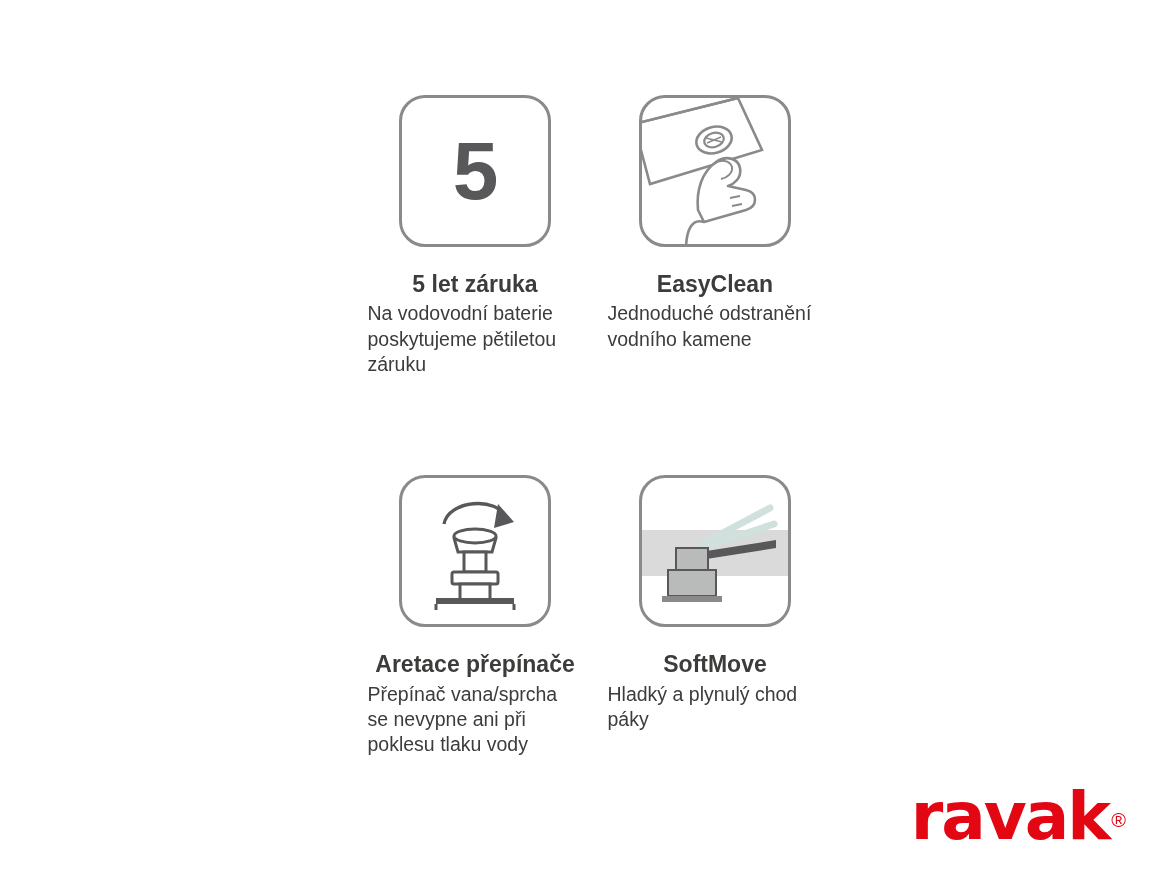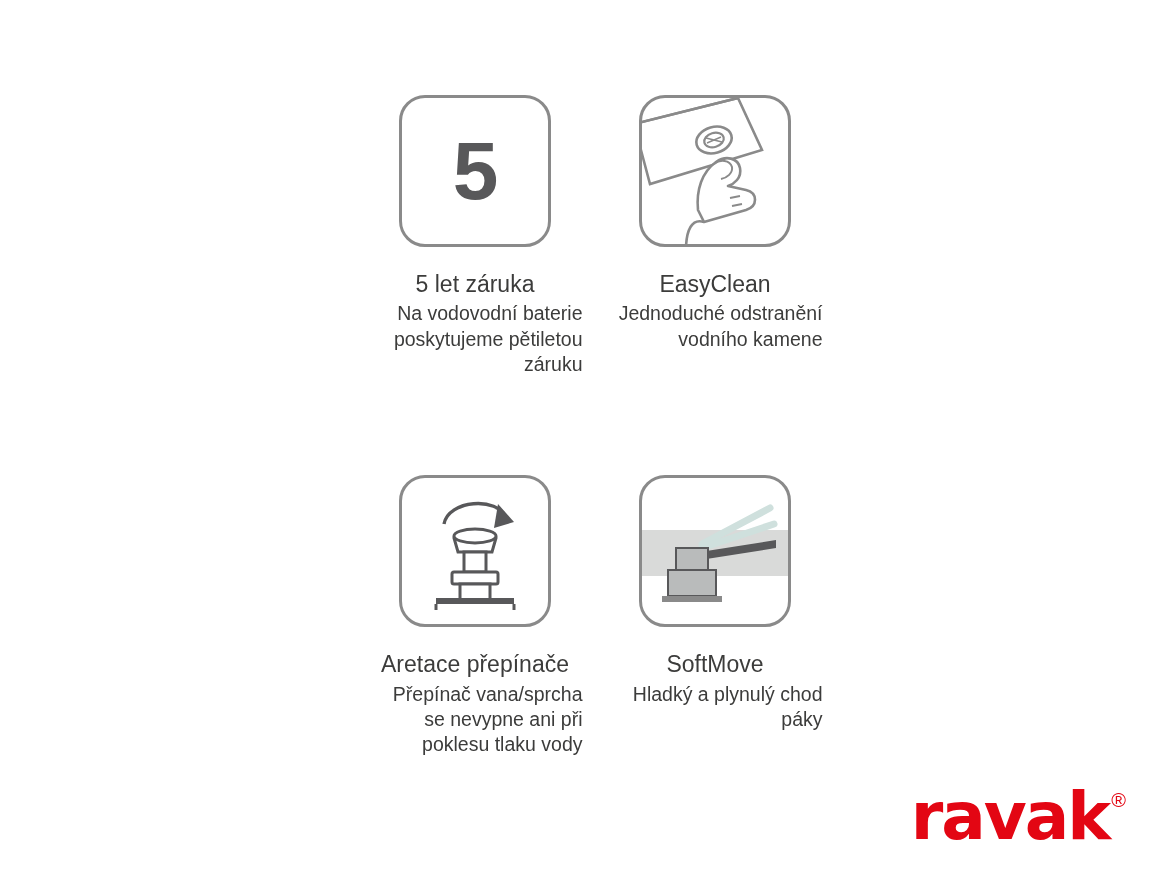--- a/index.html
+++ b/index.html
@@ -59,44 +59,44 @@
     align-items: center;
     justify-content: center;
     font-size: 82px;
     font-weight: bold;
     color: #58585a;
     letter-spacing: -1px;
   }
   .feature-title {
     margin-top: 22px;
     font-size: 23px;
-    font-weight: normal;
+    font-weight: bold;
     color: #3c3c3b;
     text-align: center;
     line-height: 1.32;
     max-width: 215px;
   }
   .feature-desc {
     margin-top: 2px;
     font-size: 19.5px;
     color: #3c3c3b;
-    text-align: right;
+    text-align: left;
     line-height: 1.3;
     max-width: 215px;
   }
   
   .row.second { margin-top: 98px; }
 
   
   .logo {
     position: absolute;
     right: 44px;
     bottom: 28px;
     display: flex;
-    align-items: flex-start;
+    align-items: center;
   }
   .logo-word {
     font-family: "DejaVu Sans", sans-serif;
     font-size: 66px;
     font-weight: bold;
     color: #e30613;
     letter-spacing: -2px;
     line-height: 1;
   }
   .logo-reg {

